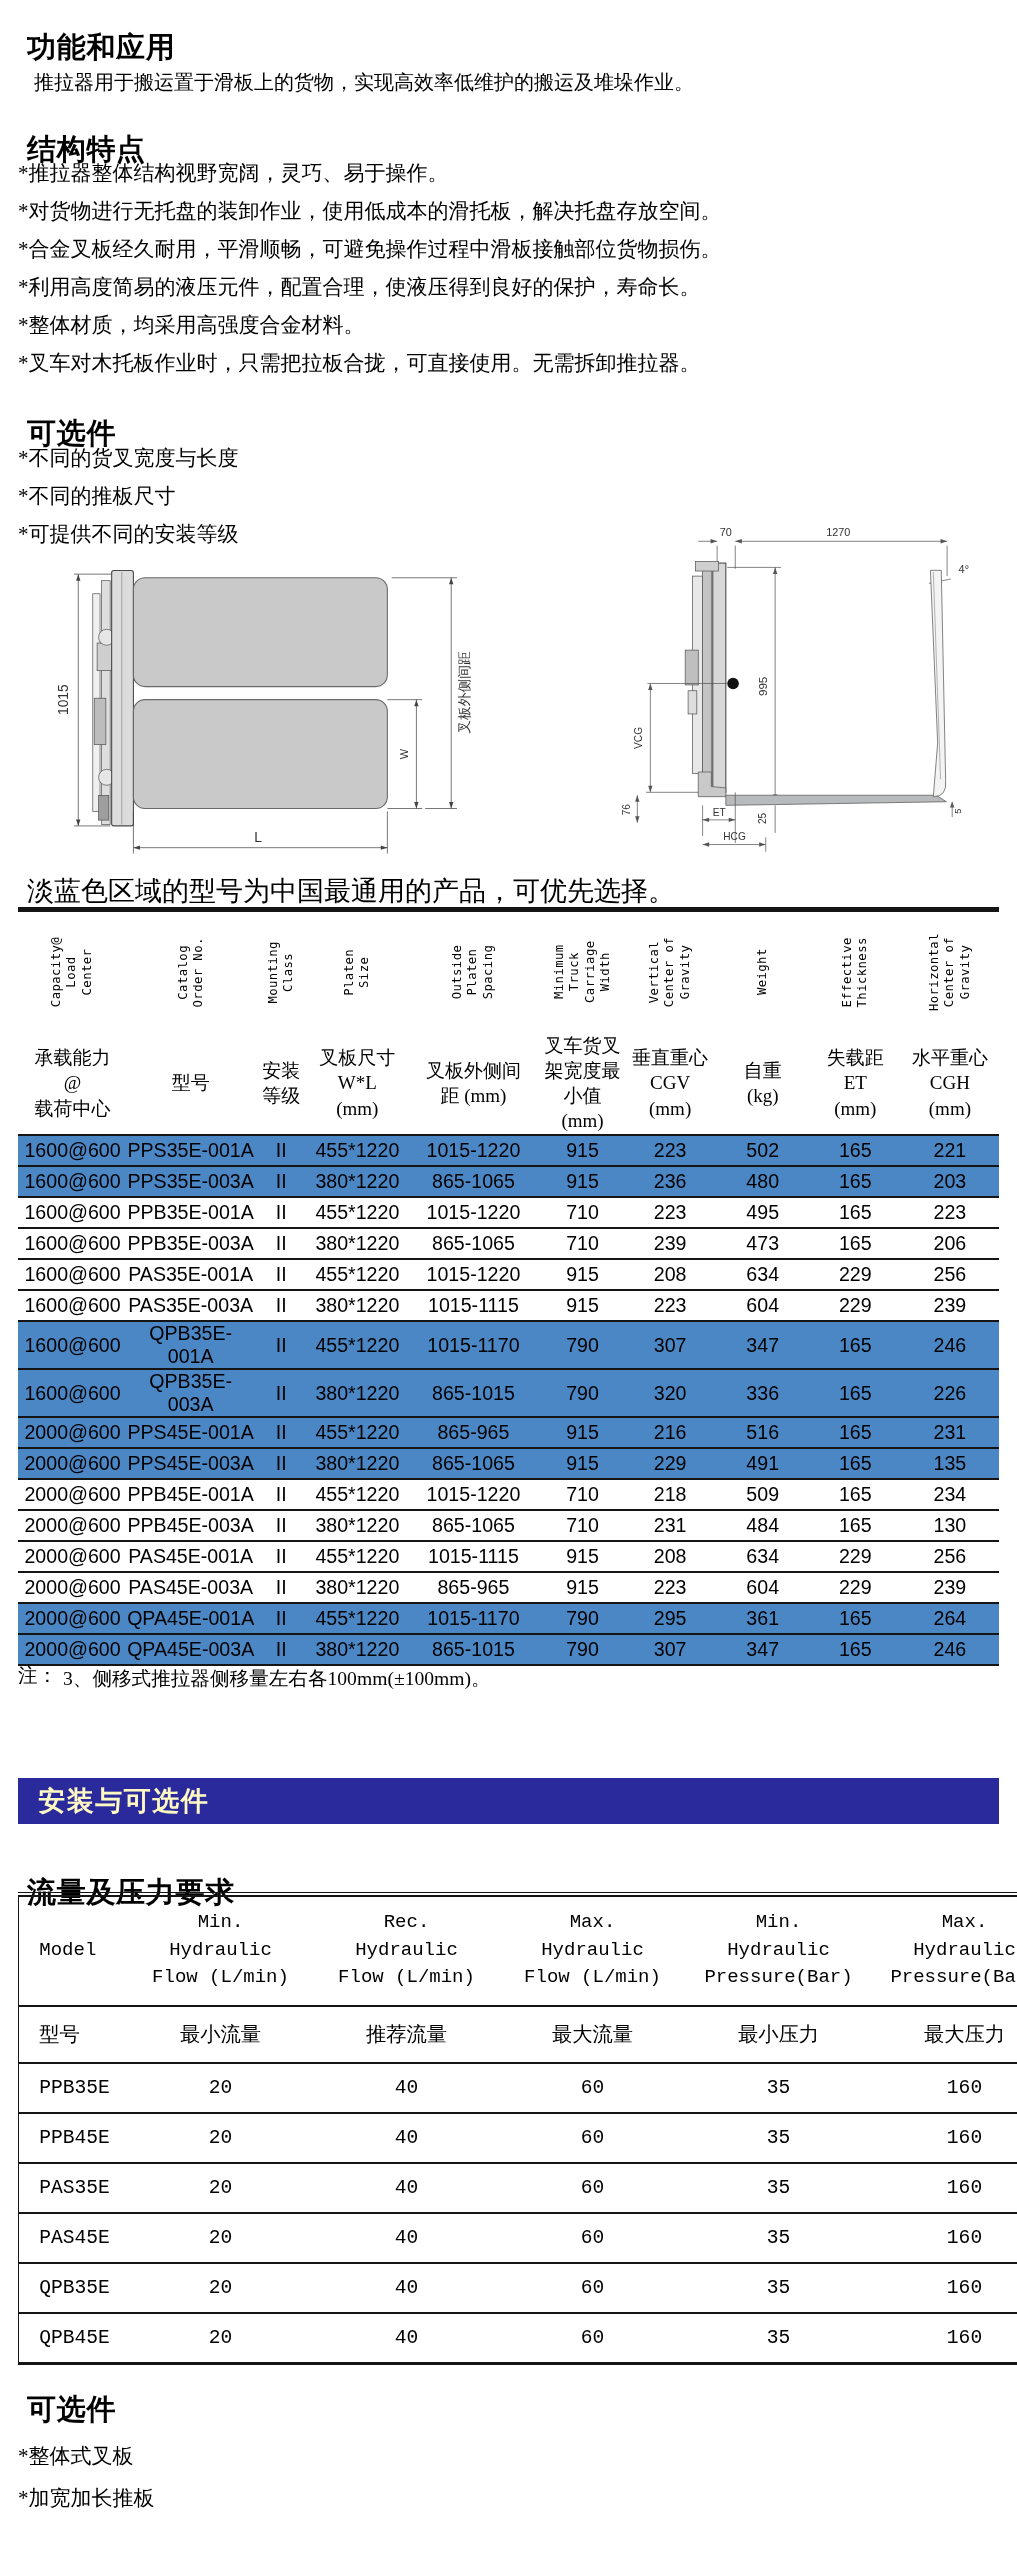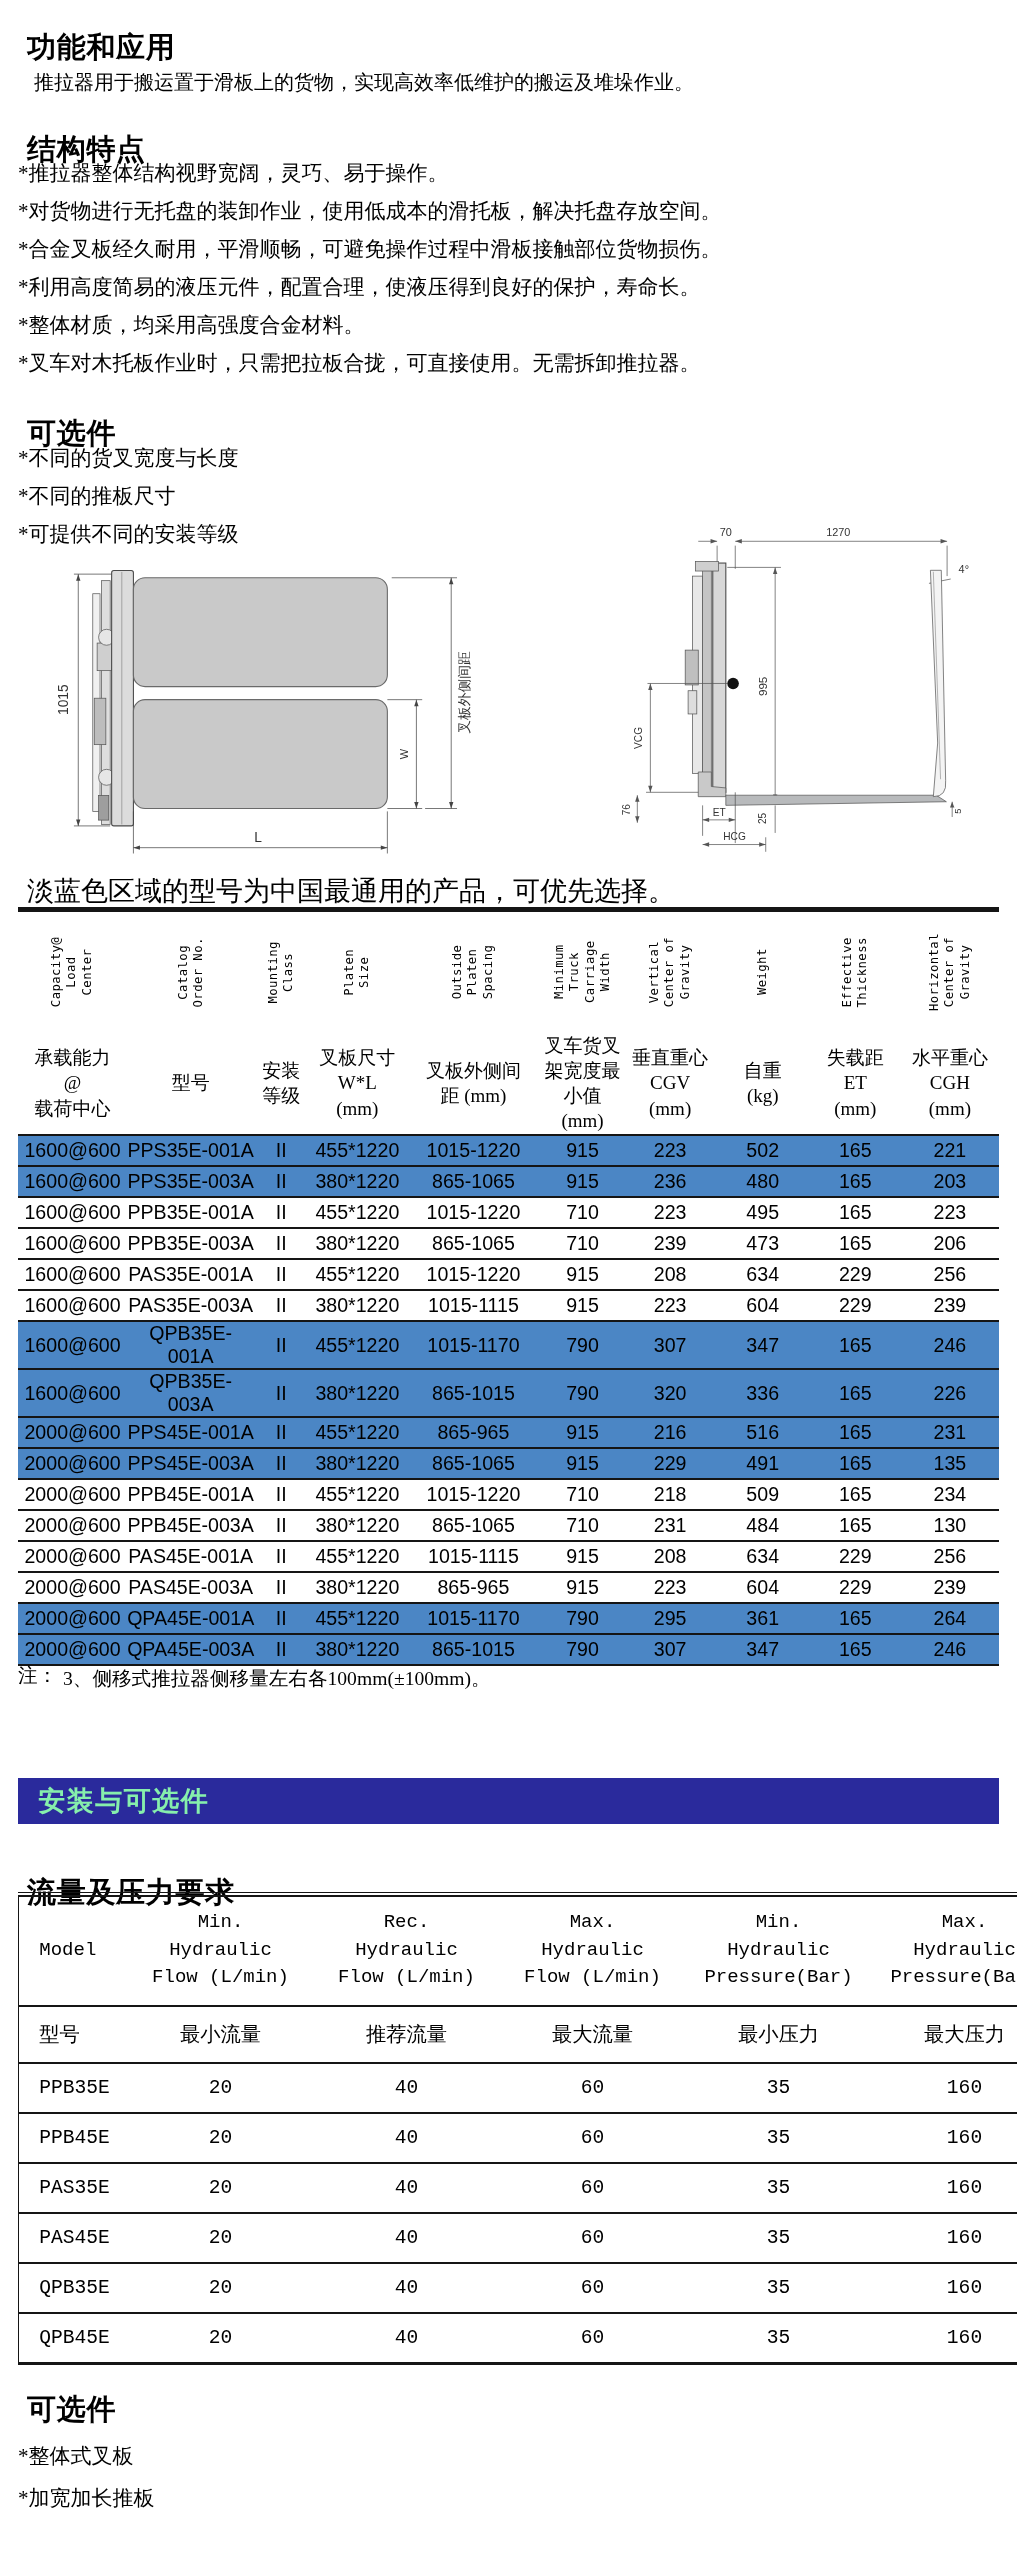--- a/index.html
+++ b/index.html
@@ -28,21 +28,21 @@
 
   
   .notes{position:absolute;left:18px;top:1662px;font-size:19.6px;}
   .notes .nlabel{position:absolute;left:0;top:0;}
   .notes .nitems{margin-left:45px;}
   .notes .nitems p{margin:0;line-height:34px;white-space:nowrap;}
 
   
   .banner{position:absolute;left:18px;top:1778px;width:981px;height:46px;
       background:var(--banner,#2a2a9c);display:flex;align-items:center;}
-  .banner span{color:#86efac;font-size:27px;font-weight:bold;letter-spacing:1.5px;padding-left:20.3px;}
+  .banner span{color:#fef9c3;font-size:27px;font-weight:bold;letter-spacing:1.5px;padding-left:20.3px;}
 
   
   .flow-wrap{position:absolute;left:18px;top:1892px;width:999px;overflow:hidden;border-top:1.5px solid #151515;}
   #flow-table{width:1039px;border-top:2.2px solid #151515;margin-top:1.5px;border-left:1.5px solid #151515;
       font-family:"Liberation Mono",monospace;}
   #flow-table th,#flow-table td{padding:0;text-align:center;vertical-align:middle;font-weight:normal;}
   #flow-table th.en{height:108px;font-size:19px;line-height:1.45;white-space:pre-line;border-bottom:2.9px solid #151515;}
   #flow-table th.cn{height:55px;font-size:20.3px;border-bottom:2.9px solid #151515;
       font-family:"Liberation Serif","DejaVu Serif",serif;}
   #flow-table td{height:48px;font-size:19.6px;border-bottom:2.9px solid #151515;}

